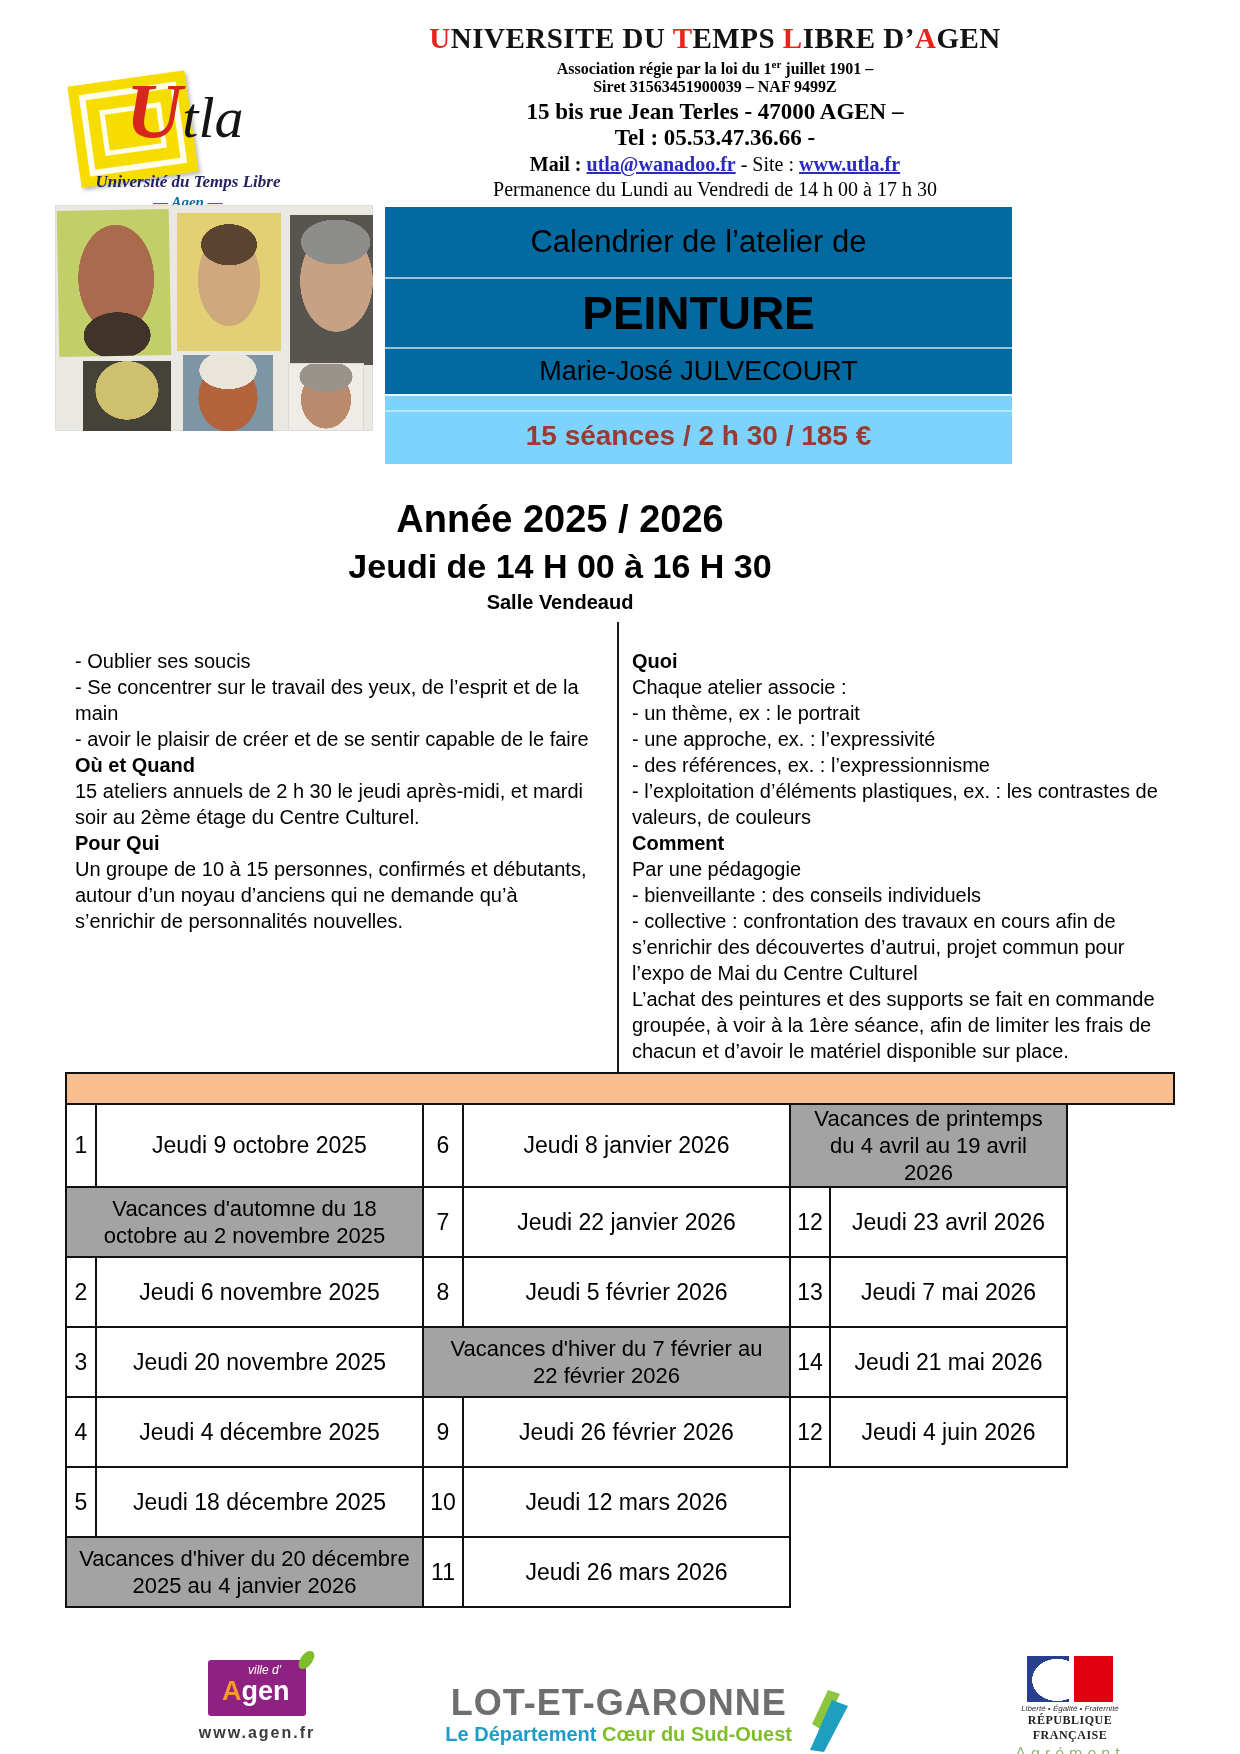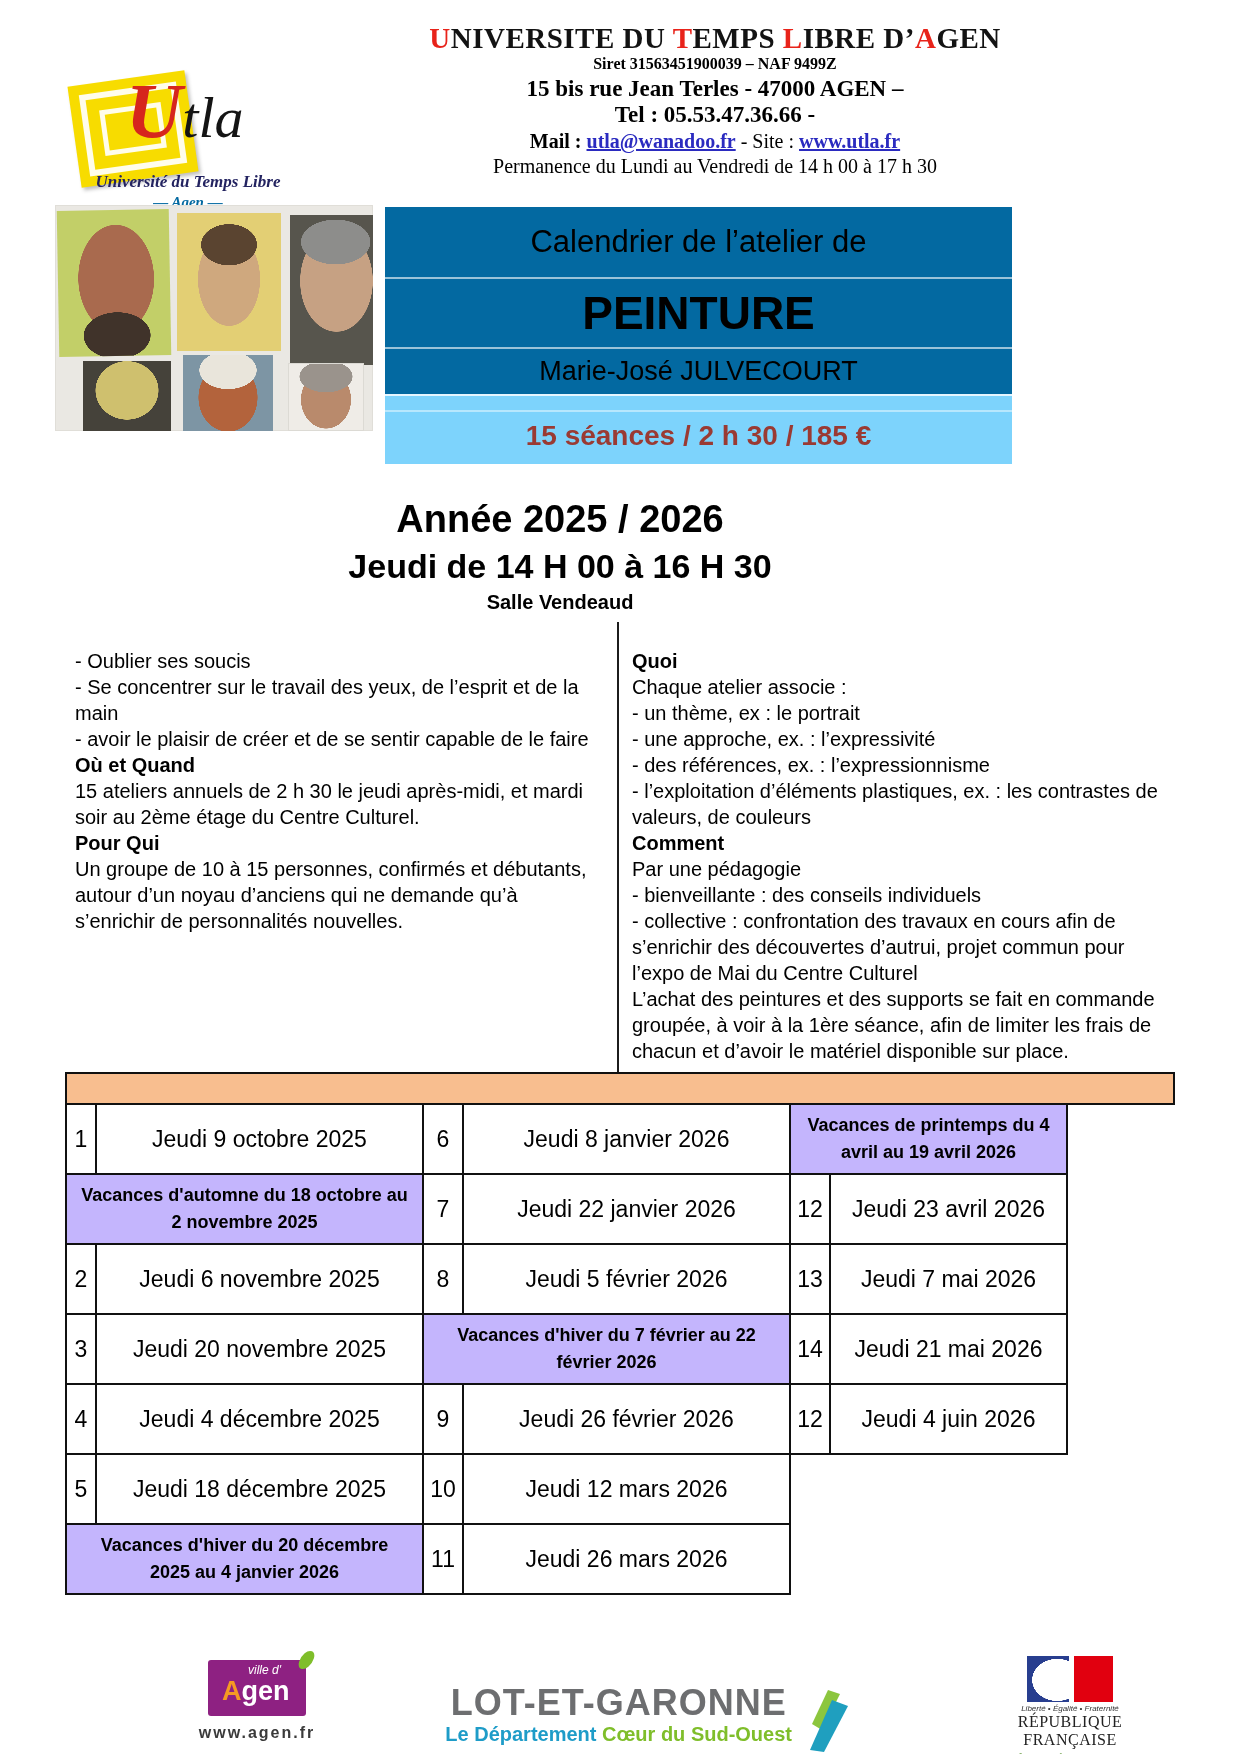--- a/index.html
+++ b/index.html
@@ -95,21 +95,21 @@
   .col-right { position:absolute; left:632px; top:648px; width:545px; font-size:20px; line-height:26px; }
   .col-h { font-weight:bold; }
   .divider { position:absolute; left:617px; top:622px; width:2px; height:450px; background:#1c1c1c; }
 
   
   .band { position:absolute; left:65px; top:1072px; width:1110px; height:33px;
           background:#F8BE8F; border:2px solid #111; }
   table.cal { position:absolute; left:65px; top:1103px; border-collapse:collapse; table-layout:fixed; }
   .cal td { border:2px solid #111; height:70px; text-align:center; vertical-align:middle;
             font-size:23px; background:#fff; padding:0 4px; }
-  .cal td.vac { background:#c4b5fd; font-weight:bold; font-size:18px; line-height:27px; padding:0 12px; }
+  .cal td.vac { background:#a3a3a3; font-weight:normal; font-size:22px; line-height:27px; padding:0 12px; }
   .cal td.empty { border:none; background:transparent; }
 
   
   .agen { position:absolute; left:192px; top:1660px; width:130px; text-align:center; }
   .agen-box { position:relative; width:98px; height:56px; margin:0 auto; background:#8E2182; border-radius:3px;
               color:#fff; text-align:left; padding:4px 0 0 14px; }
   .agen-box::after { content:""; position:absolute; right:-7px; top:-10px; width:13px; height:20px;
                      background:#7FBE2A; border-radius:70% 30% 70% 30%; transform:rotate(18deg); }
   .agen-small { display:block; font-size:12px; font-style:italic; line-height:12px; padding-left:26px; }
   .agen-big { display:block; font-size:27px; font-weight:bold; line-height:30px; }
@@ -123,37 +123,38 @@
   .dept-tag .blue { color:#1E9CC8; }
   .dept-tag .green { color:#7FBE2A; }
 
   .rf { position:absolute; left:1000px; top:1656px; width:140px; text-align:center; }
   .rf-flag { display:flex; width:86px; height:46px; margin:0 auto; }
   .rf-flag .fb { flex:1.1; background:
       radial-gradient(ellipse 60% 46% at 72% 52%, #ffffff 0 99%, transparent 100%), #283E8F; }
   .rf-flag .fg { width:5px; background:#fff; }
   .rf-flag .fr { flex:1; background:#E1000F; }
   .rf-motto { font-size:8px; font-style:italic; color:#333; margin-top:2px; }
-  .rf-rep { font-family:"Liberation Serif", serif; font-size:16px; font-weight:normal; color:#222; letter-spacing:.5px; }
+  .rf-rep { font-family:"Liberation Serif", serif; font-size:12px; font-weight:bold; color:#222; letter-spacing:.5px; }
   .rf-agr1 { font-size:16px; color:#8FB573; letter-spacing:5px; margin-top:2px; }
 </style>
 </head>
 <body>
 
 <div class="page">
 
   <div class="utla-logo">
     <div class="logo-sq"></div>
     <div class="logo-word"><span class="logo-u">U</span><span class="logo-tla">tla</span></div>
     <div class="logo-sub">Université du Temps Libre</div>
     <div class="logo-city">— Agen —</div>
   </div>
 
   <div class="header-text">
     <div class="h-title"><span class="r">U</span><span>NIVERSITE DU </span><span class="r">T</span><span>EMPS </span><span class="r">L</span><span>IBRE D’</span><span class="r">A</span><span>GEN</span></div>
+    <div class="h-assoc"><span>Association régie par la loi du 1</span><sup>er</sup><span> juillet 1901 –</span></div>
     <div class="h-siret">Siret 31563451900039 – NAF 9499Z</div>
     <div class="h-addr">15 bis rue Jean Terles - 47000  AGEN –</div>
     <div class="h-tel">Tel : 05.53.47.36.66   -</div>
     <div class="h-mail"><span class="lbl">Mail : </span><a class="link">utla@wanadoo.fr</a><span> - Site : </span><a class="link">www.utla.fr</a></div>
     <div class="h-perm">Permanence du Lundi au Vendredi de 14 h 00 à 17 h 30</div>
   </div>
 
   <div class="collage">
     <div class="pt p1"></div>
     <div class="pt p2"></div>

